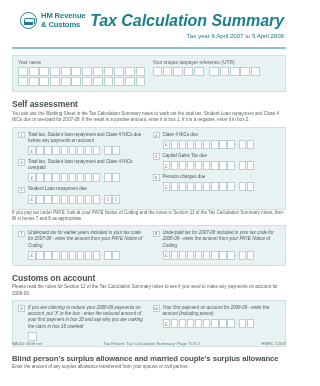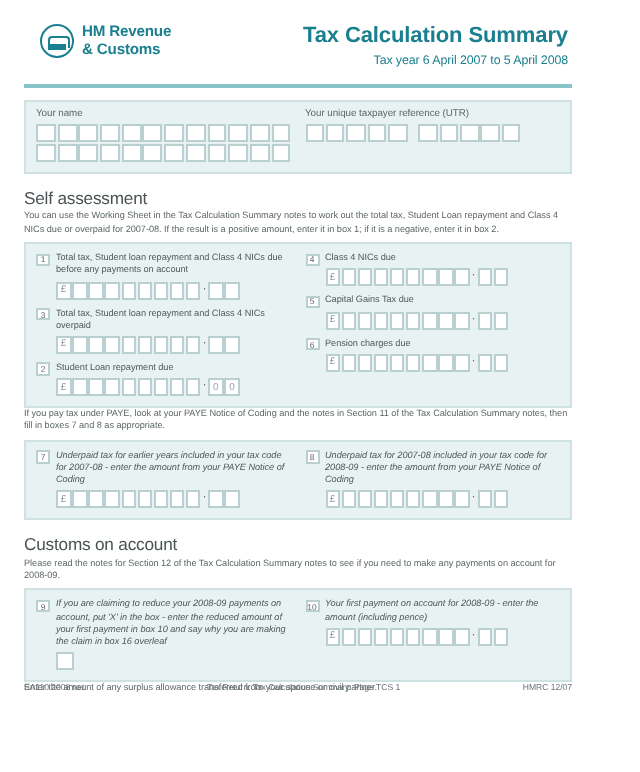--- a/index.html
+++ b/index.html
@@ -38,22 +38,22 @@
     content: ""; position: absolute;
     left: 3px; bottom: 3.5px; width: 9px; height: 2.2px;
     background: #1a7f8e;
   }
   .brand-text {
     font-size: 7.6px; font-weight: bold; line-height: 1.12;
     color: #1a7f8e; letter-spacing: -0.1px;
   }
   .title-block { text-align: right; padding-right: 2px; }
   .doc-title {
-    font-size: 11px; font-weight: bold; color: #1a7f8e;
-    letter-spacing: -0.05px; line-height: 1.1;
+    font-size: 16px; font-weight: bold; color: #1a7f8e;
+    letter-spacing: -0.05px; line-height: 1.1; font-style: italic;
   }
   .doc-sub {
     font-size: 6.2px; color: #1a7f8e; margin-top: 2.5px; letter-spacing: -0.05px;
   }
   .rule { height: 2.2px; background: #89c4c8; margin: 4px 0 6px 0; }
 
   
   .panel {
     background: #e8f2f2;
     border: 0.5px solid #cfe2e2;
@@ -69,21 +69,21 @@
   .cell {
     width: 10.2px; height: 9px;
     background: #ffffff; border: 0.5px solid #b9cfd0;
   }
   .comb.small .cell { width: 9.6px; }
   .comb-row + .comb-row { margin-top: 1.2px; }
   .gap { width: 4px; }
 
   
   .sec-title {
-    font-size: 8.6px; color: #4a5254; margin: 7px 0 1.5px 0; letter-spacing: -0.1px;
+    font-size: 8.6px; color: #4a5254; margin: 7px 0 1.5px 0; letter-spacing: -0.1px; font-weight: bold;
   }
   .sec-intro {
     font-size: 4.6px; color: #5d6668; line-height: 1.38; margin-bottom: 3px;
     letter-spacing: -0.02px;
   }
 
   
   .cols { display: flex; gap: 7px; }
   .col { flex: 1 1 0; min-width: 0; }
 
@@ -428,20 +428,21 @@
               <div class="dot">·</div>
               <div class="pcell"></div>
               <div class="pcell"></div>
             </div>
           </div>
         </div>
       </div>
     </div>
   </div>
 
+  <div class="sec-title" style="font-size:7.8px;">Blind person's surplus allowance and married couple's surplus allowance</div>
   <div class="sec-intro">Enter the amount of any surplus allowance transferred from your spouse or civil partner.</div>
 
   <div class="footer">
     <div>SA110 2008 net</div>
     <div class="mid">Tax Return: Tax Calculation Summary: Page TCS 1</div>
     <div class="right">HMRC 12/07</div>
   </div>
 
 </div>
 

